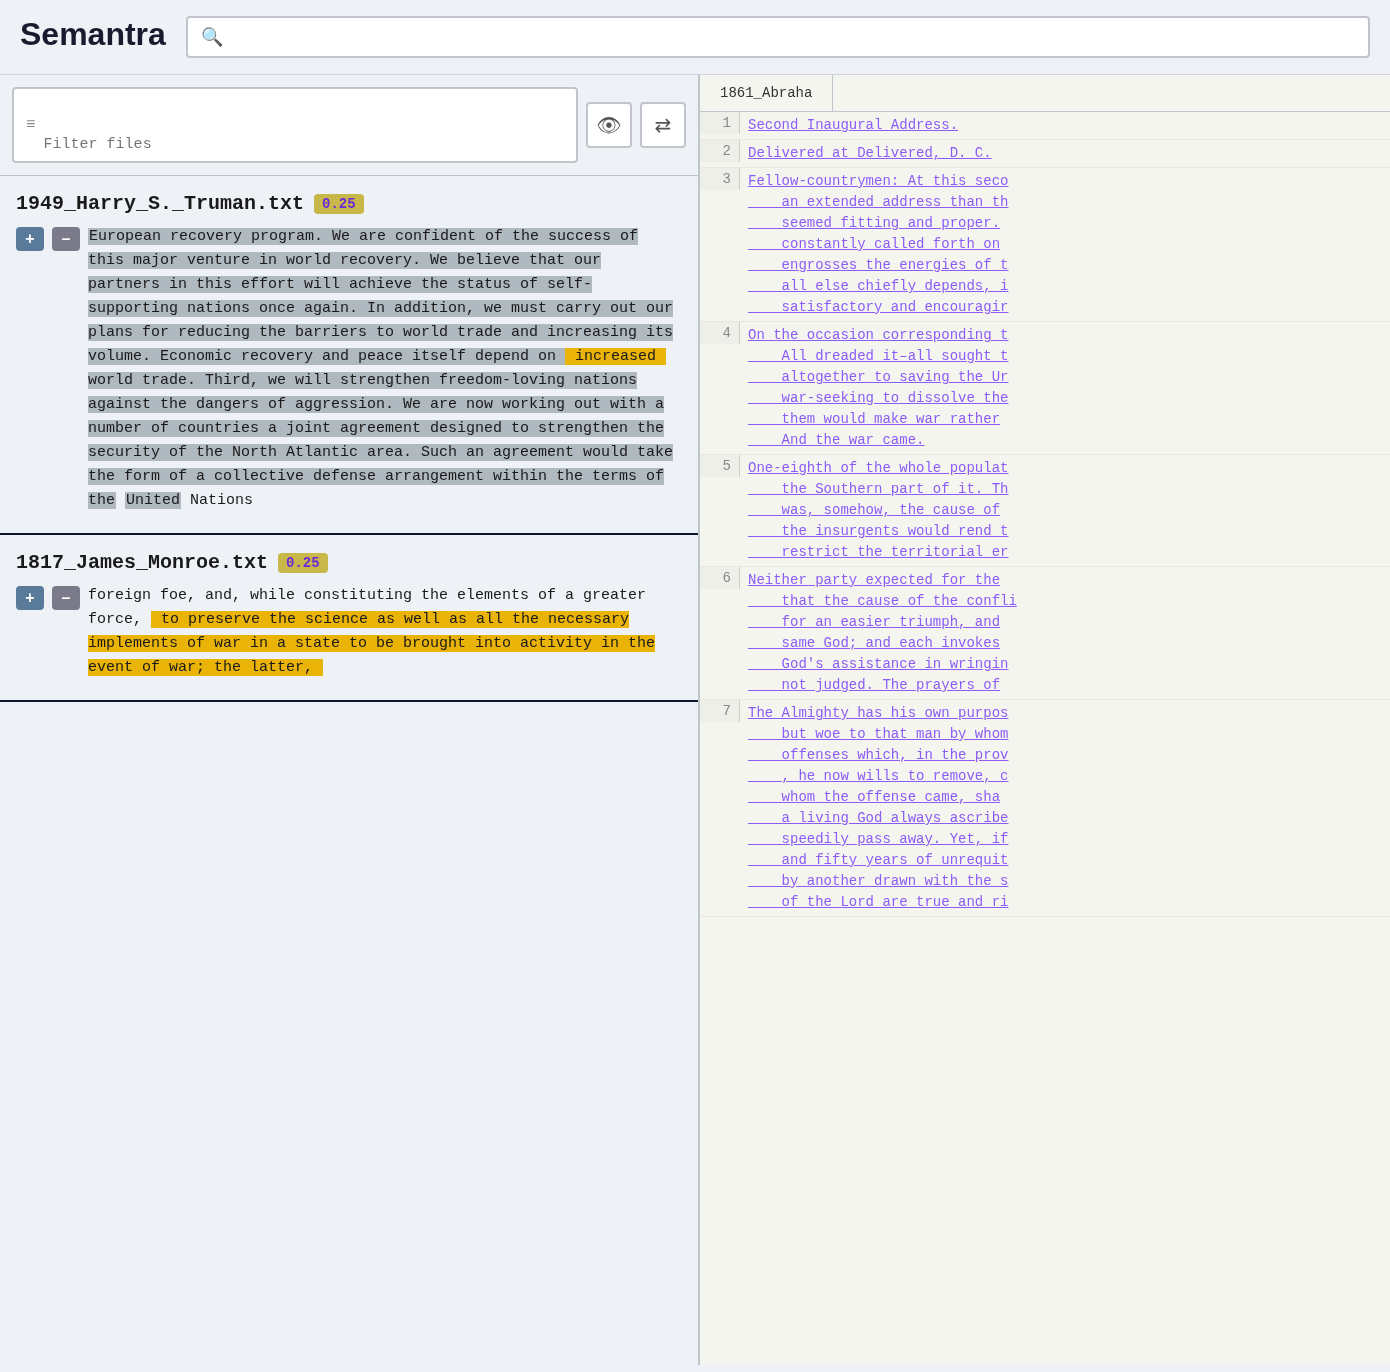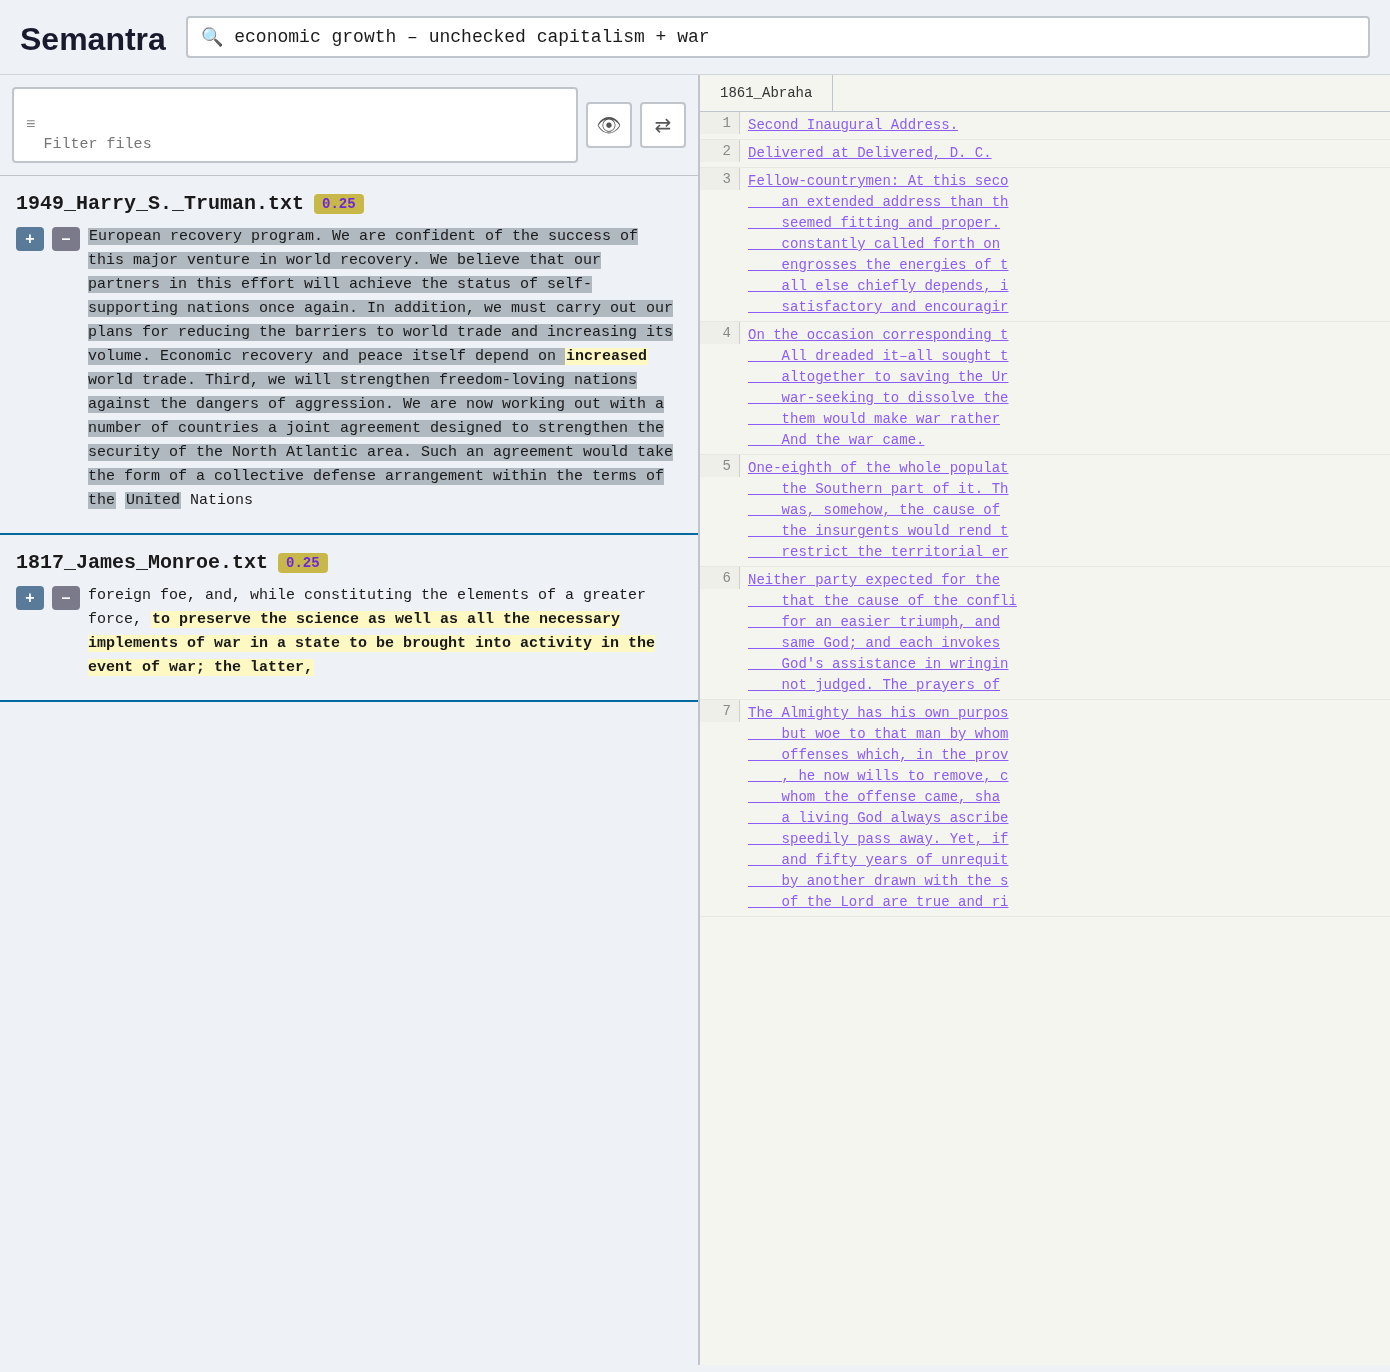--- a/index.html
+++ b/index.html
@@ -11,21 +11,21 @@
       font-family: 'Courier New', Courier, monospace;
       background-color: #eef1f5;
       width: 1390px;
       min-height: 1372px;
       overflow-x: hidden;
     }
 
     
     .header {
       display: flex;
-      align-items: flex-end;
+      align-items: flex-start;
       background-color: #eef1f5;
       padding: 16px 20px;
       gap: 20px;
       border-bottom: 1px solid #d0d5dc;
     }
     .logo {
       font-size: 32px;
       font-weight: 900;
       color: #1a1a2e;
       font-family: 'Arial Black', Arial, sans-serif;
@@ -112,21 +112,21 @@
       align-items: center;
       justify-content: center;
       cursor: pointer;
       font-size: 20px;
       color: #555;
     }
 
     
     .result-item {
       padding: 16px 16px 20px 16px;
-      border-bottom: 2px solid #0369a1;
+      border-bottom: 2px solid #0f172a;
     }
     .result-header {
       display: flex;
       align-items: center;
       gap: 10px;
       margin-bottom: 10px;
     }
     .result-filename {
       font-size: 20px;
       font-weight: 700;
@@ -169,23 +169,22 @@
       background: #7a7a8a;
       color: #fff;
     }
     .result-text {
       font-family: 'Courier New', Courier, monospace;
       font-size: 15px;
       line-height: 1.6;
       color: #1a1a1a;
     }
     .highlight-yellow {
-      background-color: #fef9c3;
-      padding: 0 1px;
-      font-weight: bold;
+      background-color: #eab308;
+      padding: 0 10px;
     }
     .highlight-gray {
       background-color: #b0b8c0;
       padding: 0 1px;
     }
 
     
     .right-panel {
       flex: 1;
       background: #f5f5f0;
@@ -245,21 +244,20 @@
       text-decoration: underline;
     }
   </style>
 </head>
 <body>
 
 <div class="header">
   <div class="logo">Semantra</div>
   <div class="search-bar">
     <div class="search-icon-wrap">🔍</div>
-    <input class="search-input" type="text" value="economic growth – unchecked capitalism + war" style="">
   </div>
 </div>
 
 <div class="main-layout">
 
   <div class="left-panel">
 
     <div class="filter-bar">
       <div class="filter-input-wrap">
         <span class="filter-icon">≡</span>

